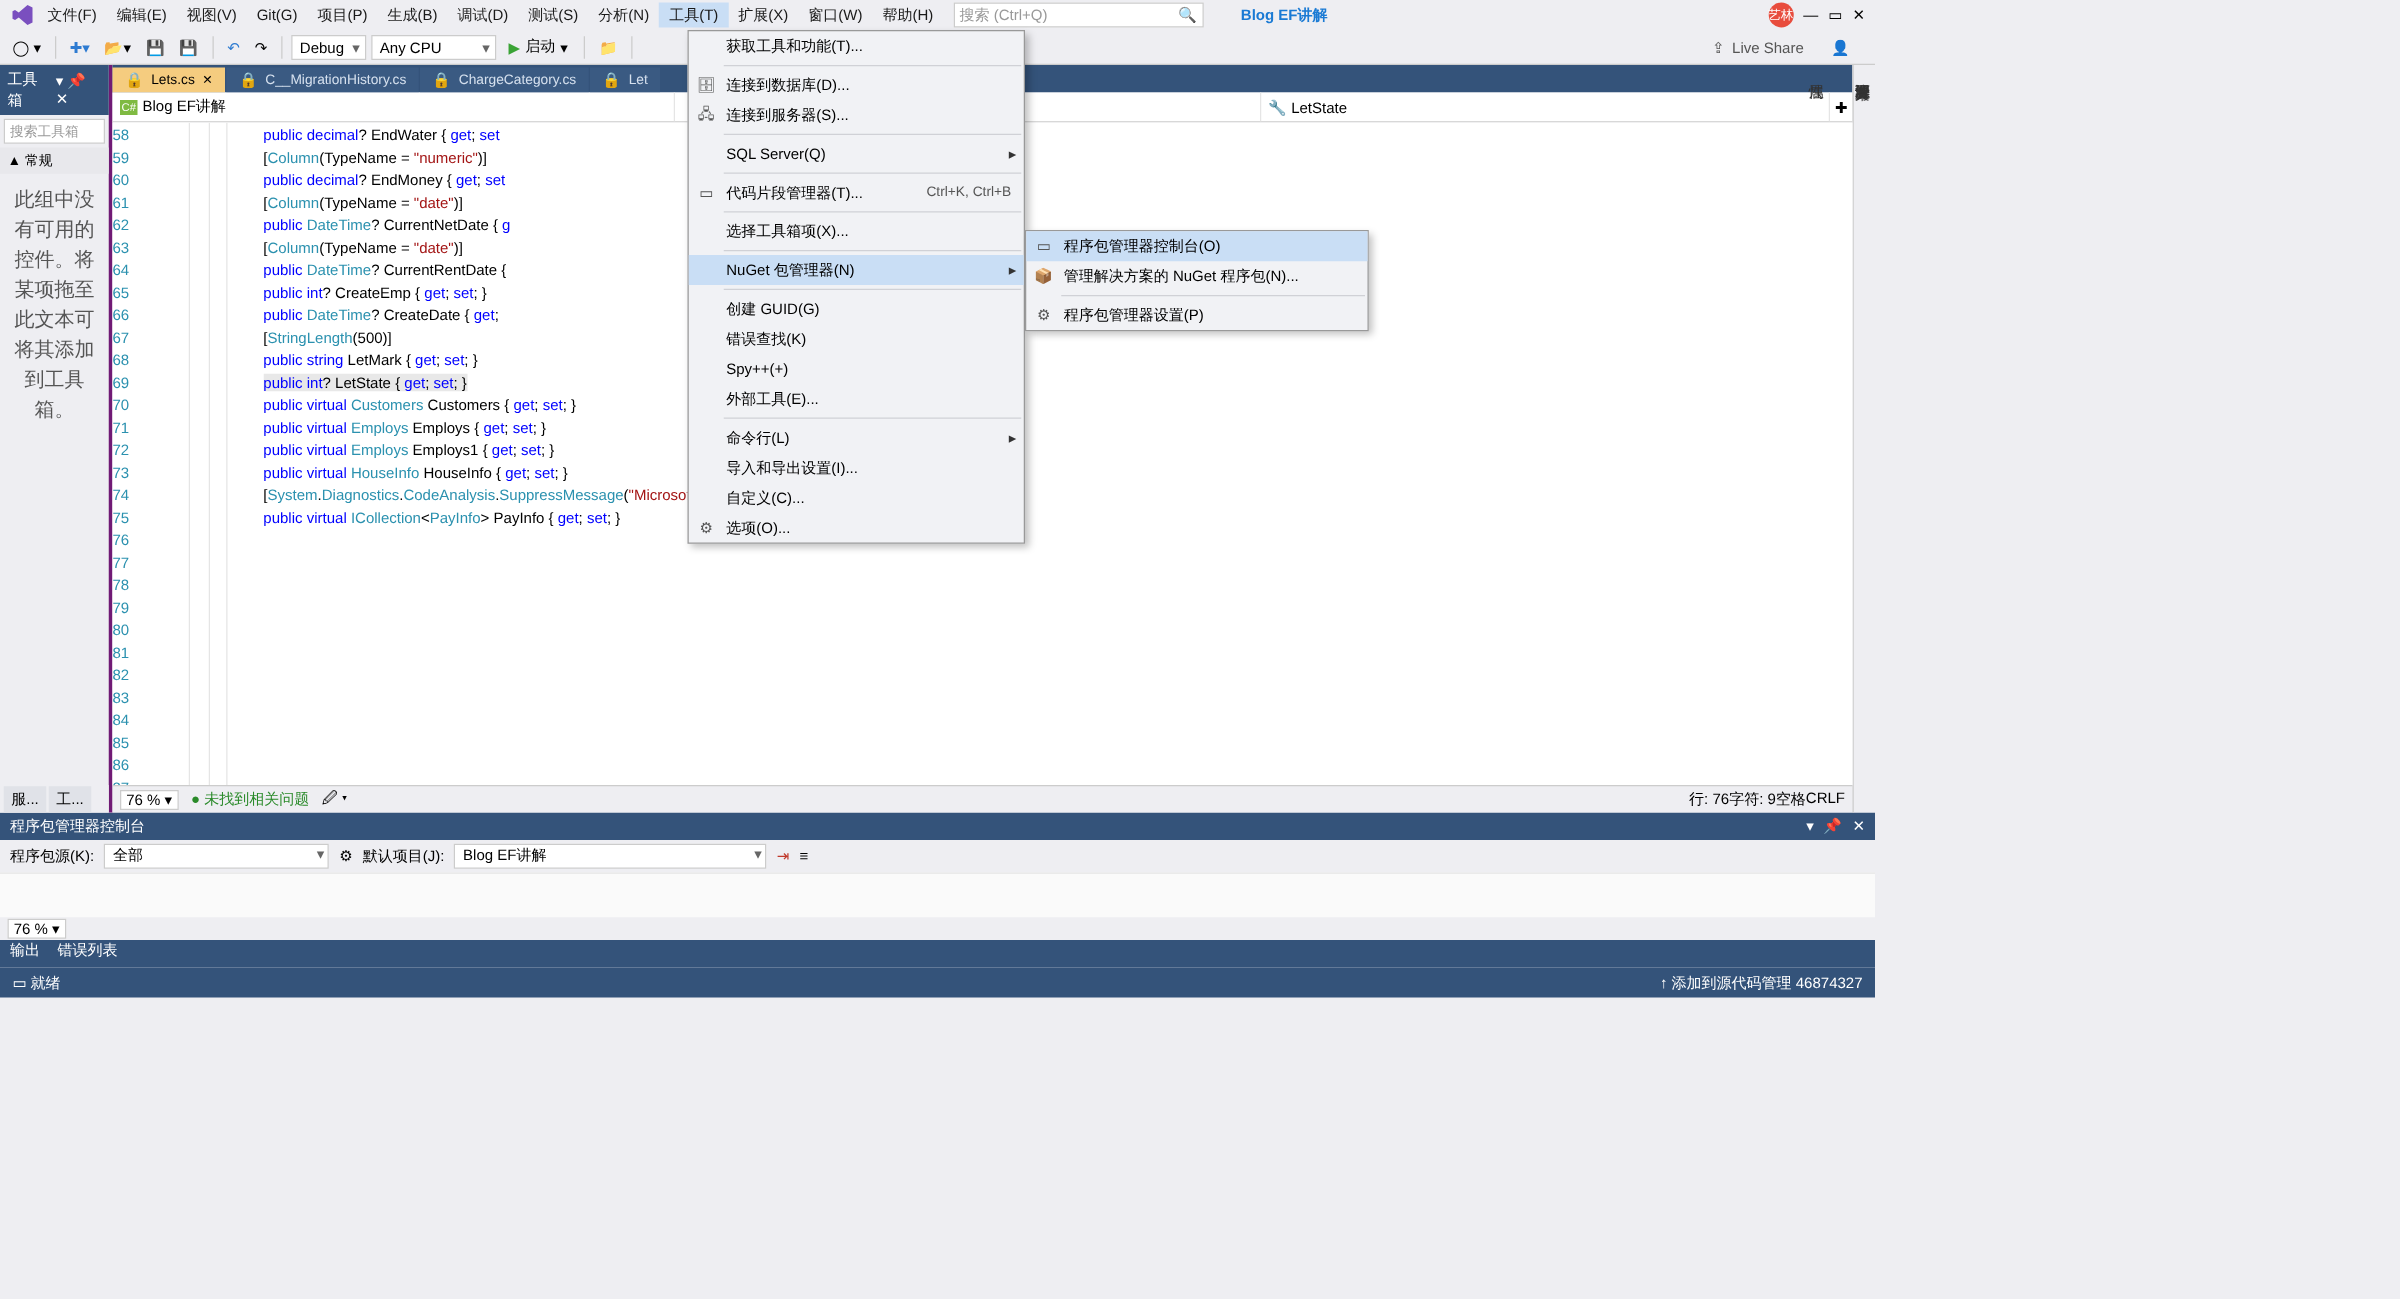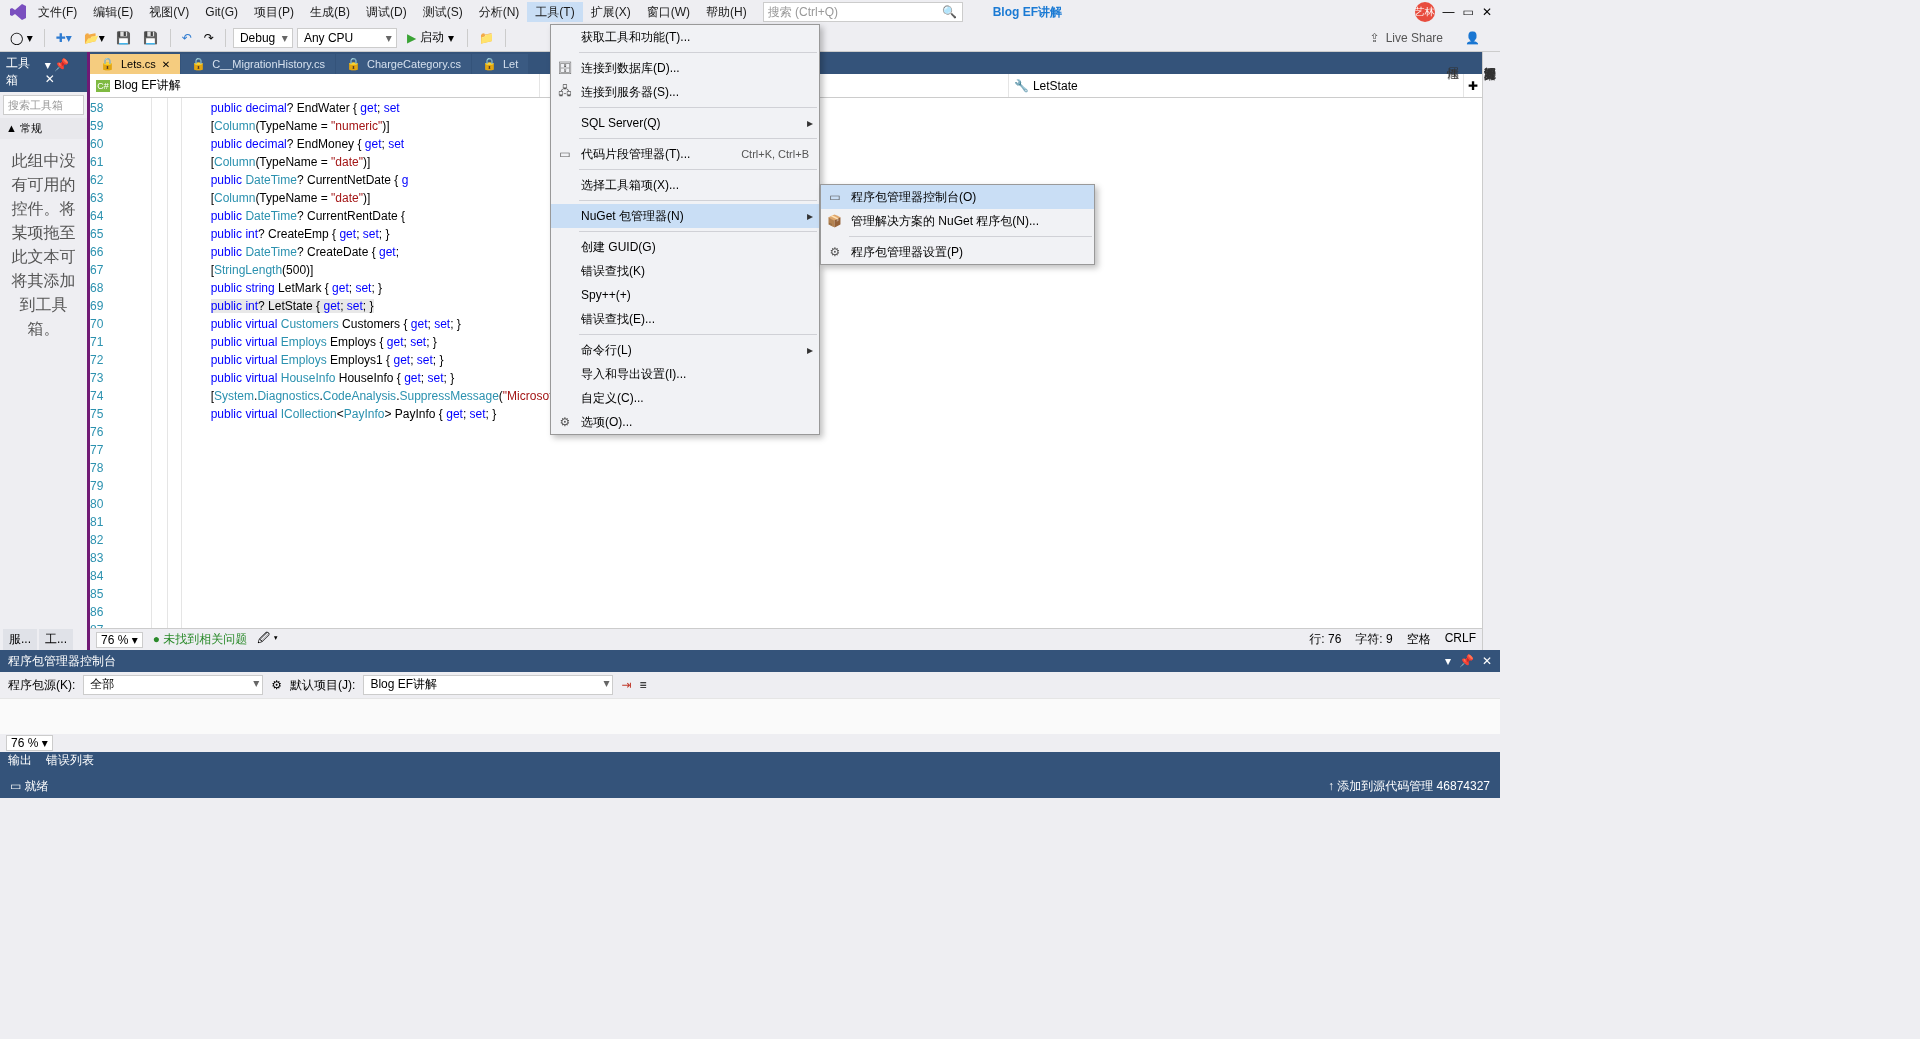--- a/index.html
+++ b/index.html
@@ -39,21 +39,21 @@
 .codearea{flex:1;display:flex;background:#fff;overflow:hidden;position:relative}
 .gutter{width:62px;background:#fff;border-right:1px solid #e5e5e5;text-align:left;padding-right:10px;color:#2b91af;font-family:Consolas,monospace;font-size:13px;line-height:18px;padding-top:1px}
 .margin2{width:16px;border-right:1px solid #e5e5e5}
 .foldcol{width:14px;border-right:1px solid #e5e5e5}
 .code{flex:1;font-family:Consolas,monospace;font-size:13px;line-height:18px;white-space:pre;padding-left:2px;padding-top:1px;overflow:hidden}
 .kw{color:#0000ff}.typ{color:#2b91af}.str{color:#a31515}
 .collbars{width:18px;background:#eeeef2;color:#333;writing-mode:vertical-rl;text-orientation:mixed;padding:6px 2px;font-size:11px;border-left:1px solid #ccc;display:flex;flex-direction:column;gap:20px}
 .bottombar{height:22px;background:#eeeef2;border-top:1px solid #ccc;display:flex;align-items:center;padding:0 6px;gap:10px;font-size:11px}
 .bottombar .zoom{border:1px solid #ccc;background:#fff;padding:0 4px}
 .bottombar .ok{color:#2a8a2a}
-.bottombar .right{margin-left:auto;display:flex;gap:14px}
+.bottombar .right{margin-left:auto;display:flex;}
 .pkgheader{height:22px;background:#34537a;color:#fff;padding:0 8px;display:flex;align-items:center;font-size:11px}
 .pkgheader .ctl{margin-left:auto;display:flex;gap:8px}
 .pkgtoolbar{height:26px;background:#eeeef2;display:flex;align-items:center;padding:0 8px;gap:8px;font-size:11px}
 .pkgtoolbar .cmb{border:1px solid #ccc;background:#fff;height:20px;padding:0 16px 0 6px;position:relative}
 .pkgtoolbar .cmb::after{content:"▾";position:absolute;right:3px;color:#666}
 .pkgcontent{height:36px;background:#fafafa;border-top:1px solid #e5e5e5}
 .pkgzoomrow{height:18px;background:#eeeef2;display:flex;align-items:center;padding:0 6px;font-size:11px}
 .outrow{height:22px;background:#34537a;color:#fff;display:flex;align-items:flex-start;padding:0 8px;gap:14px;font-size:11px}
 .statusbar{height:24px;background:#34537a;color:#fff;display:flex;align-items:center;padding:0 10px;font-size:11px}
 .statusbar .right{margin-left:auto;display:flex;gap:10px}
@@ -278,21 +278,21 @@
     <div class="dd-item">
       <span>创建 GUID(G)</span>
     </div>
     <div class="dd-item">
       <span>错误查找(K)</span>
     </div>
     <div class="dd-item">
       <span>Spy++(+)</span>
     </div>
     <div class="dd-item">
-      <span>错误查找(E)...</span>
+      <span>外部工具(E)...</span>
     </div>
     <div class="dd-sep"></div>
     <div class="dd-item">
       <span>命令行(L)</span>
       <span class="arr">▸</span>
     </div>
     <div class="dd-item">
       <span>导入和导出设置(I)...</span>
     </div>
     <div class="dd-item">

